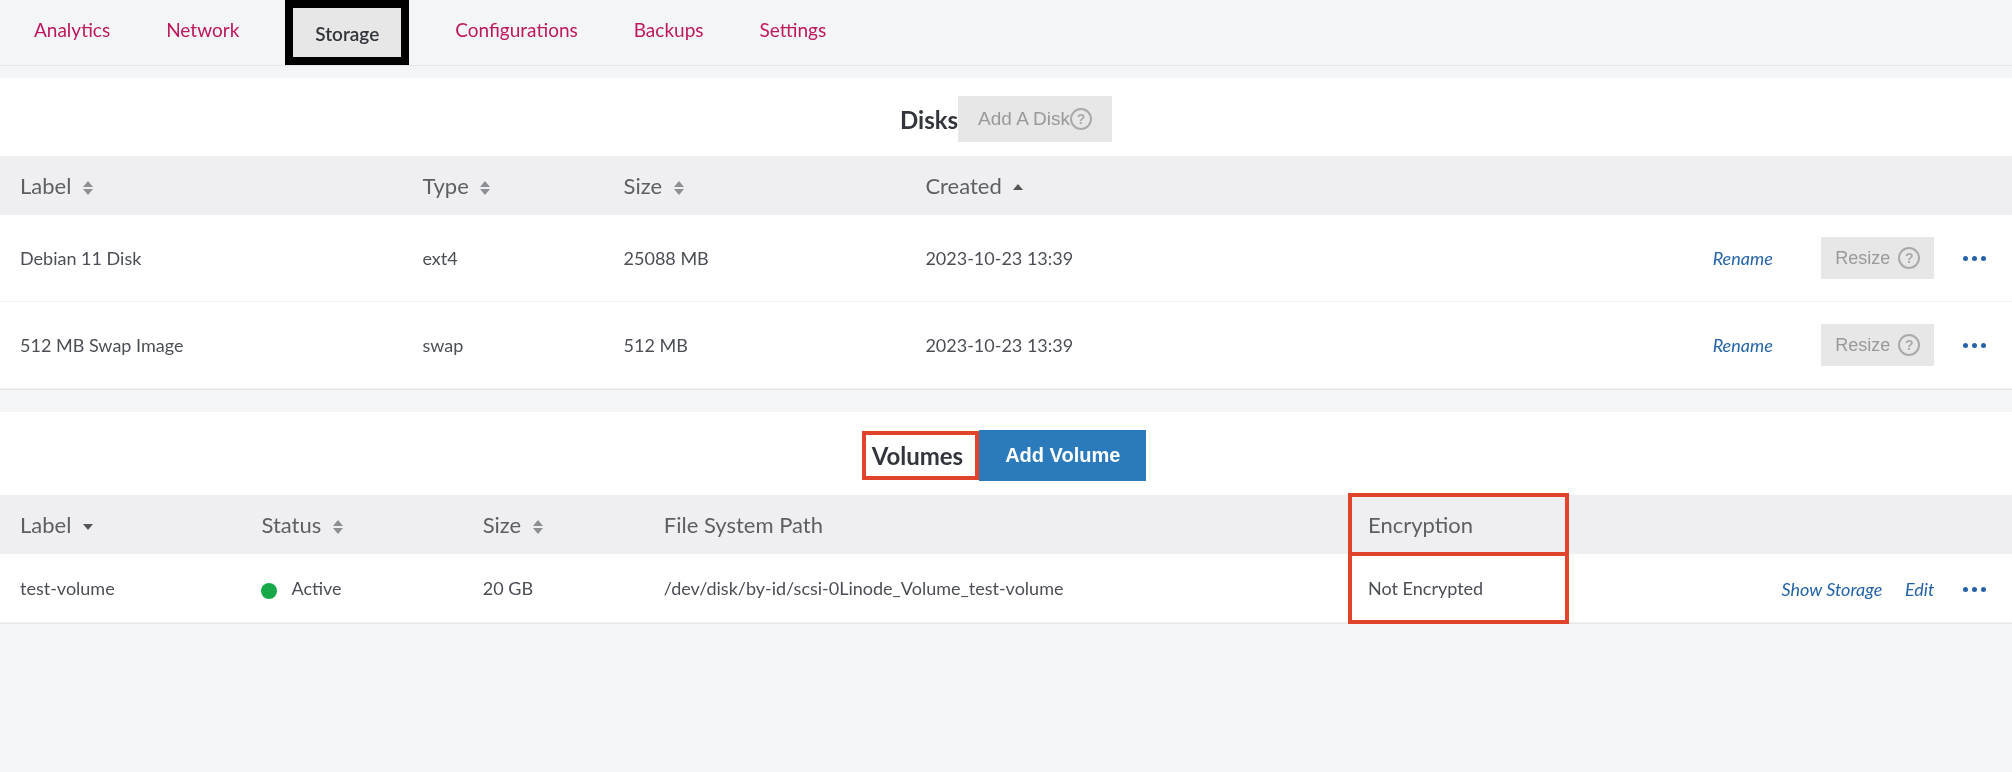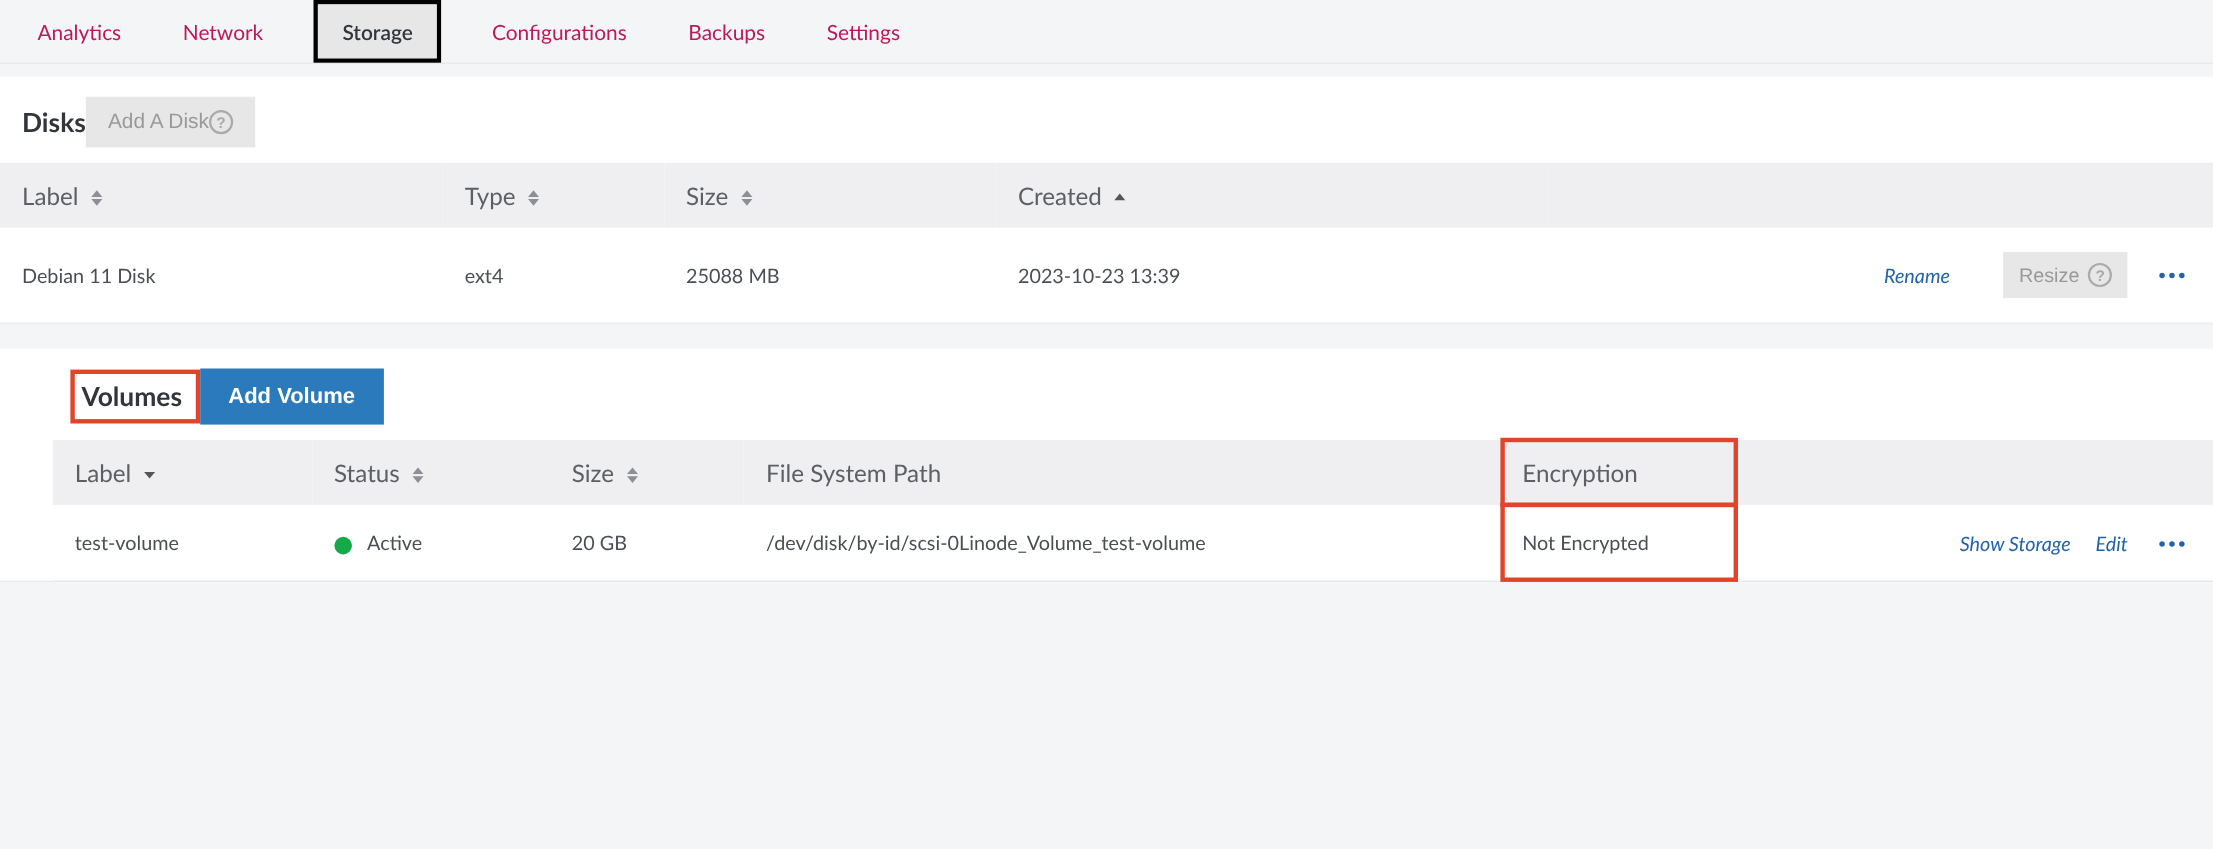--- a/index.html
+++ b/index.html
@@ -21,35 +21,35 @@
     color: #be185d;
     cursor: pointer;
     font-size: 19px;
   }
   .tab.active {
     background: #e7e7e7;
     color: #32363c;
     font-weight: 600;
   }
   .tab-highlight {
-    border: 4px solid #000000;
+    border: 8px solid #000000;
     padding: 0;
   }
   .tab-highlight .tab {
     padding: 14px 22px 12px 22px;
   }
   .section {
     background: #ffffff;
     margin: 12px 0 0 0;
     padding: 0 0 0 0;
     border-bottom: 1px solid #e7e7e7;
   }
   .section-header {
     display: flex;
-    justify-content: flex-start;
+    justify-content: center;
     align-items: center;
     padding: 18px 20px 14px 20px;
   }
   .section-title {
     font-size: 24px;
     font-weight: 700;
     color: #32363c;
   }
   .section-title.boxed {
     border: 4px solid #e1442a;
@@ -245,25 +245,43 @@
             <span>Resize</span>
             <span class="help-icon">?</span>
           </button>
           <span class="kebab">
               <span></span>
               <span></span>
               <span></span>
             </span>
         </td>
       </tr>
+      <tr>
+        <td>512 MB Swap Image</td>
+        <td>swap</td>
+        <td>512 MB</td>
+        <td>2023-10-23 13:39</td>
+        <td class="actions-cell">
+          <span class="link">Rename</span>
+          <button class="btn-resize">
+            <span>Resize</span>
+            <span class="help-icon">?</span>
+          </button>
+          <span class="kebab">
+              <span></span>
+              <span></span>
+              <span></span>
+            </span>
+        </td>
+      </tr>
     </tbody>
   </table>
 </div>
 
-<div class="section" style="margin-top:22px;padding-left:48px;">
+<div class="section" style="margin-top:22px;">
   <div class="section-header">
     <div class="section-title boxed">Volumes</div>
     <button class="btn-add-volume">Add Volume</button>
   </div>
   <table>
     <colgroup>
       <col style="width:12%">
         <col style="width:11%">
         <col style="width:9%">
         <col style="width:35%">

